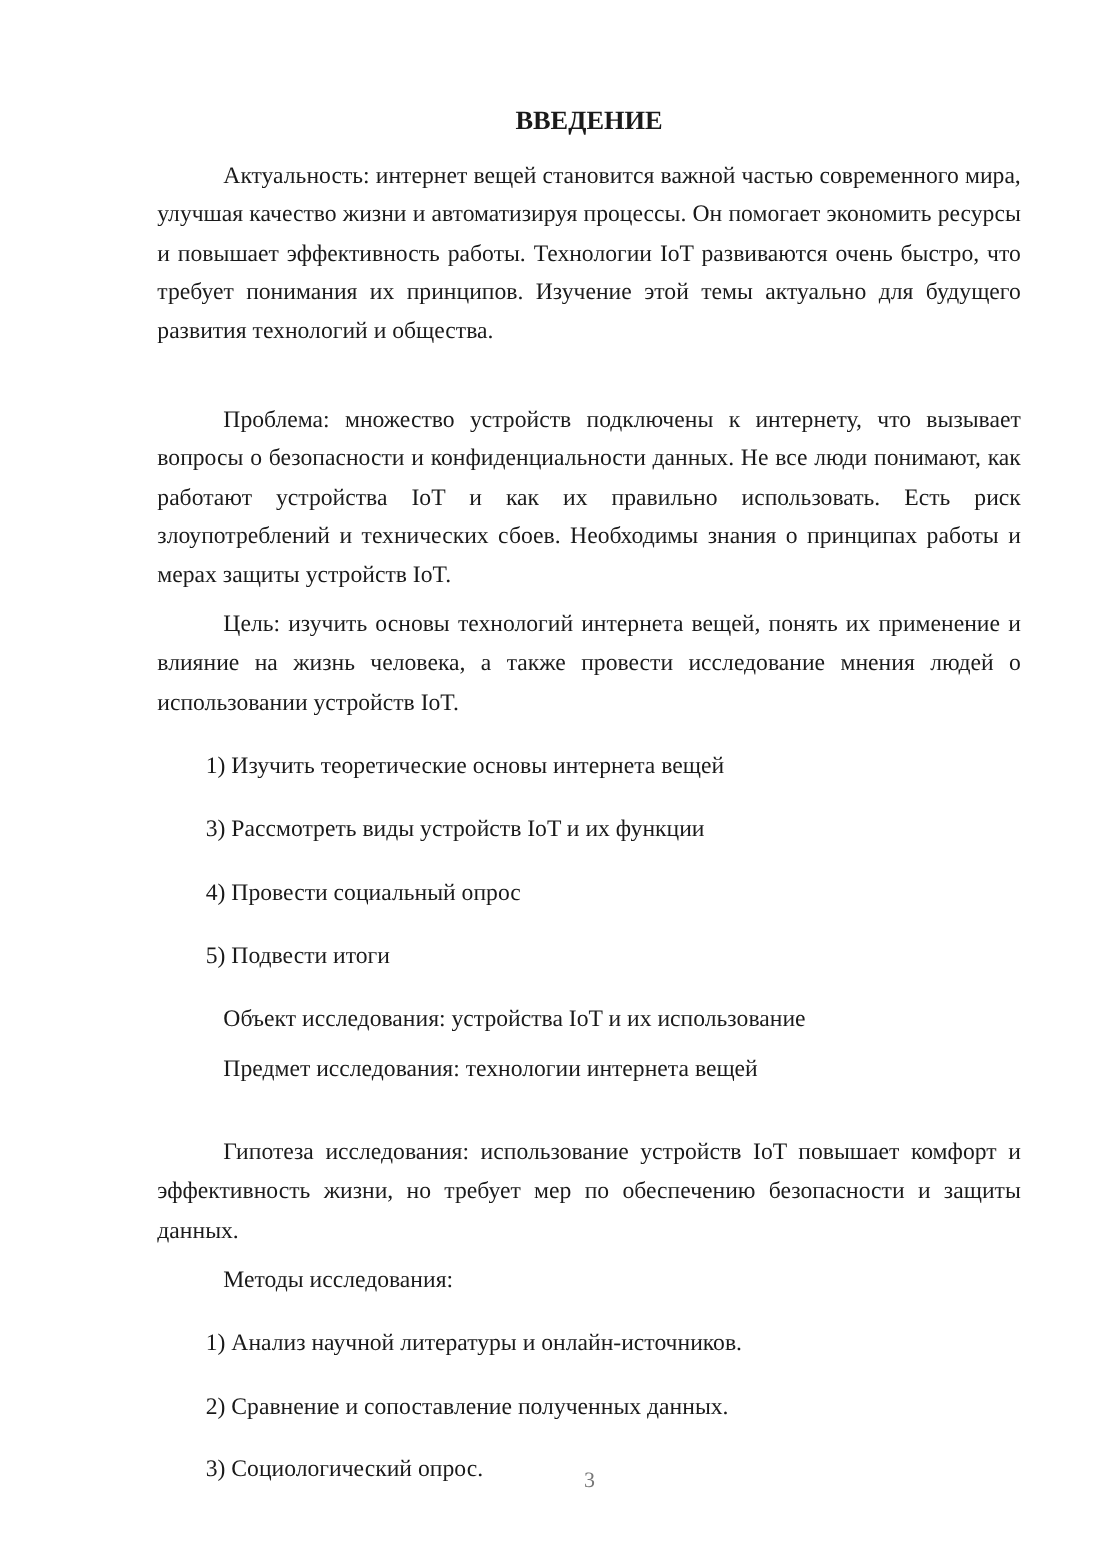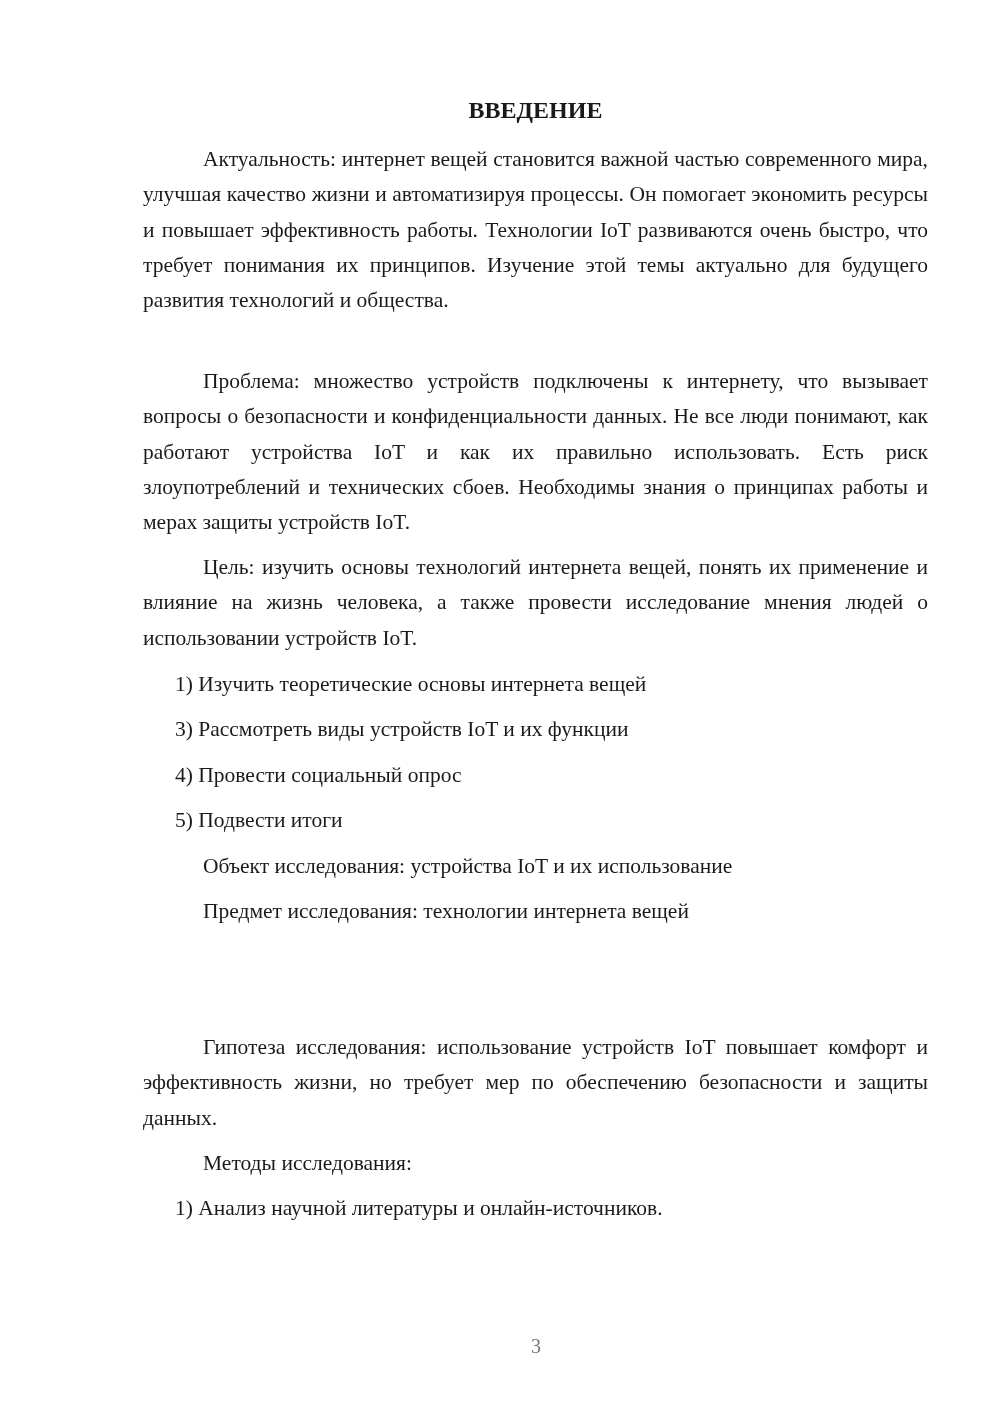--- a/index.html
+++ b/index.html
@@ -43,21 +43,21 @@
       text-align: justify;
       text-indent: 60px;
       margin: 0;
     }
     .indented-line {
       margin: 0;
       padding-left: 60px;
       white-space: nowrap;
     }
     .list-item {
-      margin: 0;
+      margin: 12px;
       padding-left: 32px;
       white-space: nowrap;
     }
     .page-number {
       position: absolute;
       top: 1334px;
       left: 0;
       width: 1000px;
       text-align: center;
       font-size: 20px;
@@ -95,17 +95,19 @@
     <p class="indented-line" style="height:45.4px;">Предмет исследования: технологии интернета вещей</p>
   </div>
 
   <div class="block" style="top:1030px;">
     <p class="para">Гипотеза исследования: использование устройств IoT повышает комфорт и эффективность жизни, но требует мер по обеспечению безопасности и защиты данных.</p>
   </div>
 
   <div class="block" style="top:1146px;">
     <p class="indented-line" style="height:45.4px;">Методы исследования:</p>
     <p class="list-item" style="height:45.4px;">1) Анализ научной литературы и онлайн-источников.</p>
+    <p class="list-item" style="height:45.4px;">2) Сравнение и сопоставление полученных данных.</p>
+    <p class="list-item" style="height:45.4px;">3) Социологический опрос.</p>
   </div>
 
 </div>
 
 <div class="page-number">3</div>
 
 </body></html>

